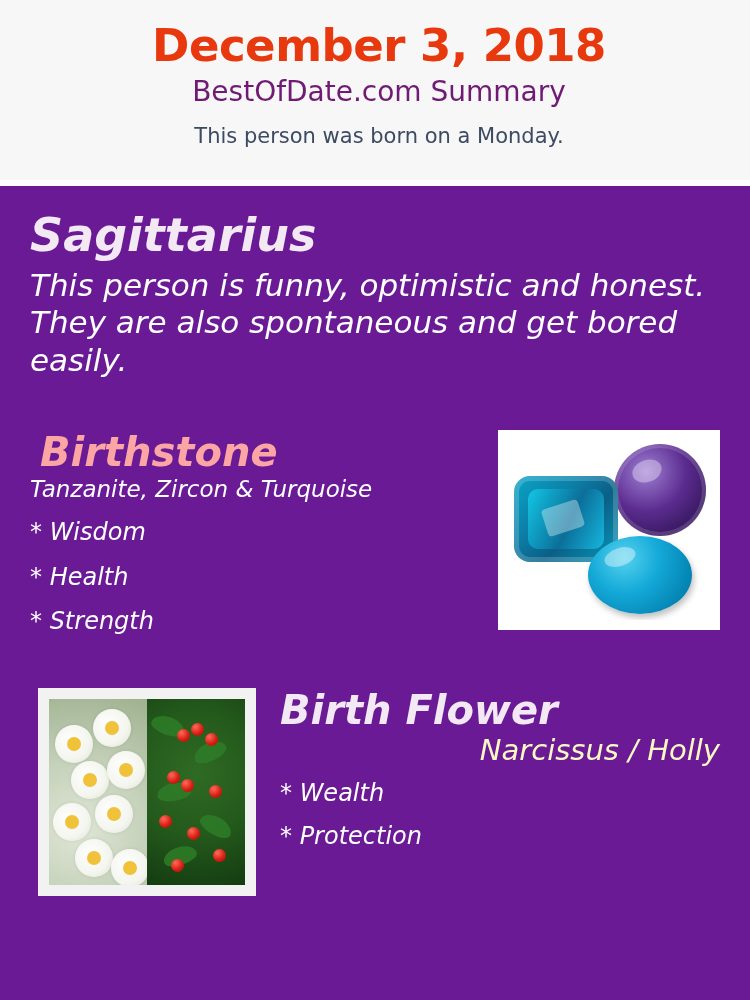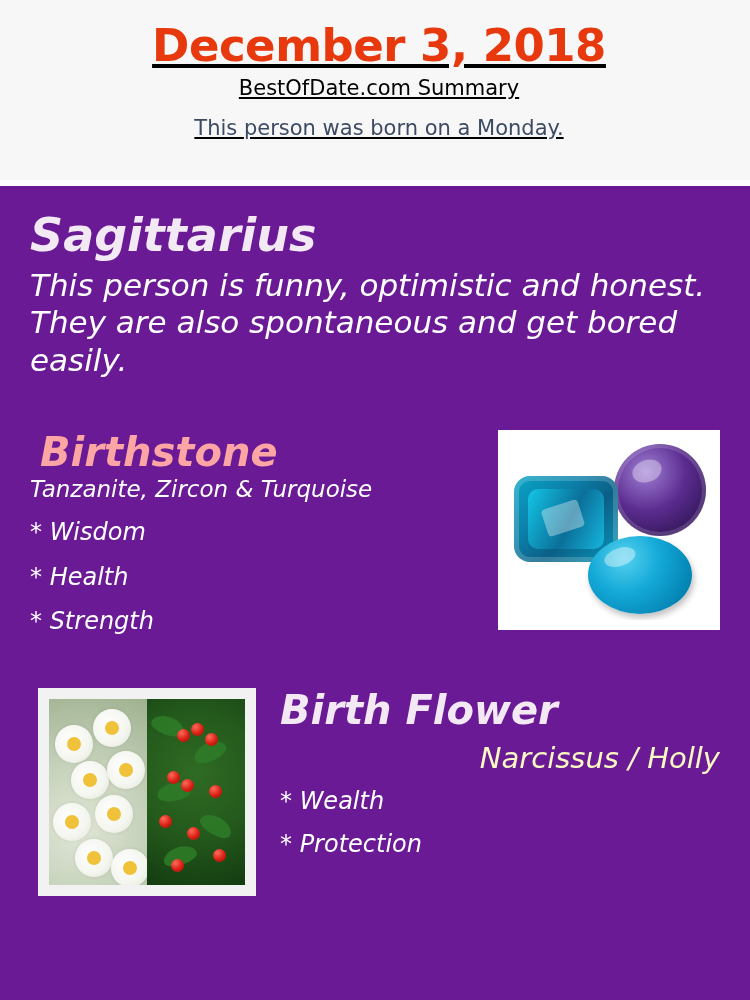--- a/index.html
+++ b/index.html
@@ -20,33 +20,32 @@
     box-sizing: border-box;
     background: #ffffff;
   }
   
   .header {
     background: #f7f7f7;
     padding: 22px 12px 14px 20px;
     text-align: center;
     box-sizing: border-box;
     height: 180px;
-    text-decoration: underline;
   }
   .date-title {
     color: #e8380d;
     font-size: 45px;
     font-weight: bold;
     line-height: 1.05;
     letter-spacing: -0.5px;
     margin: 0 0 8px 0;
   }
   .site-summary {
-    color: #000000;
-    font-size: 21px;
+    color: #701a75;
+    font-size: 28px;
     line-height: 1.1;
     margin: 0 0 6px 0;
   }
   .born-line {
     color: #3d4a63;
     font-size: 21px;
     line-height: 1.15;
     margin: 16px;
   }
   .divider {
@@ -202,21 +201,21 @@
     min-height: 250px;
   }
   .flower-text {
     margin-left: 250px;
     text-align: left;
   }
   .flower-title {
     font-size: 40px;
     font-weight: bold;
     color: #f2e9f4;
-    margin: 0 0 10px 0;
+    margin: 0 0 2px 0;
     line-height: 1.1;
   }
   .flower-sub {
     font-size: 29px;
     color: #fef9c3;
     margin: 0 0 14px 0;
     line-height: 1.15;
     text-align: right;
   }
   .flower-bullets li {

